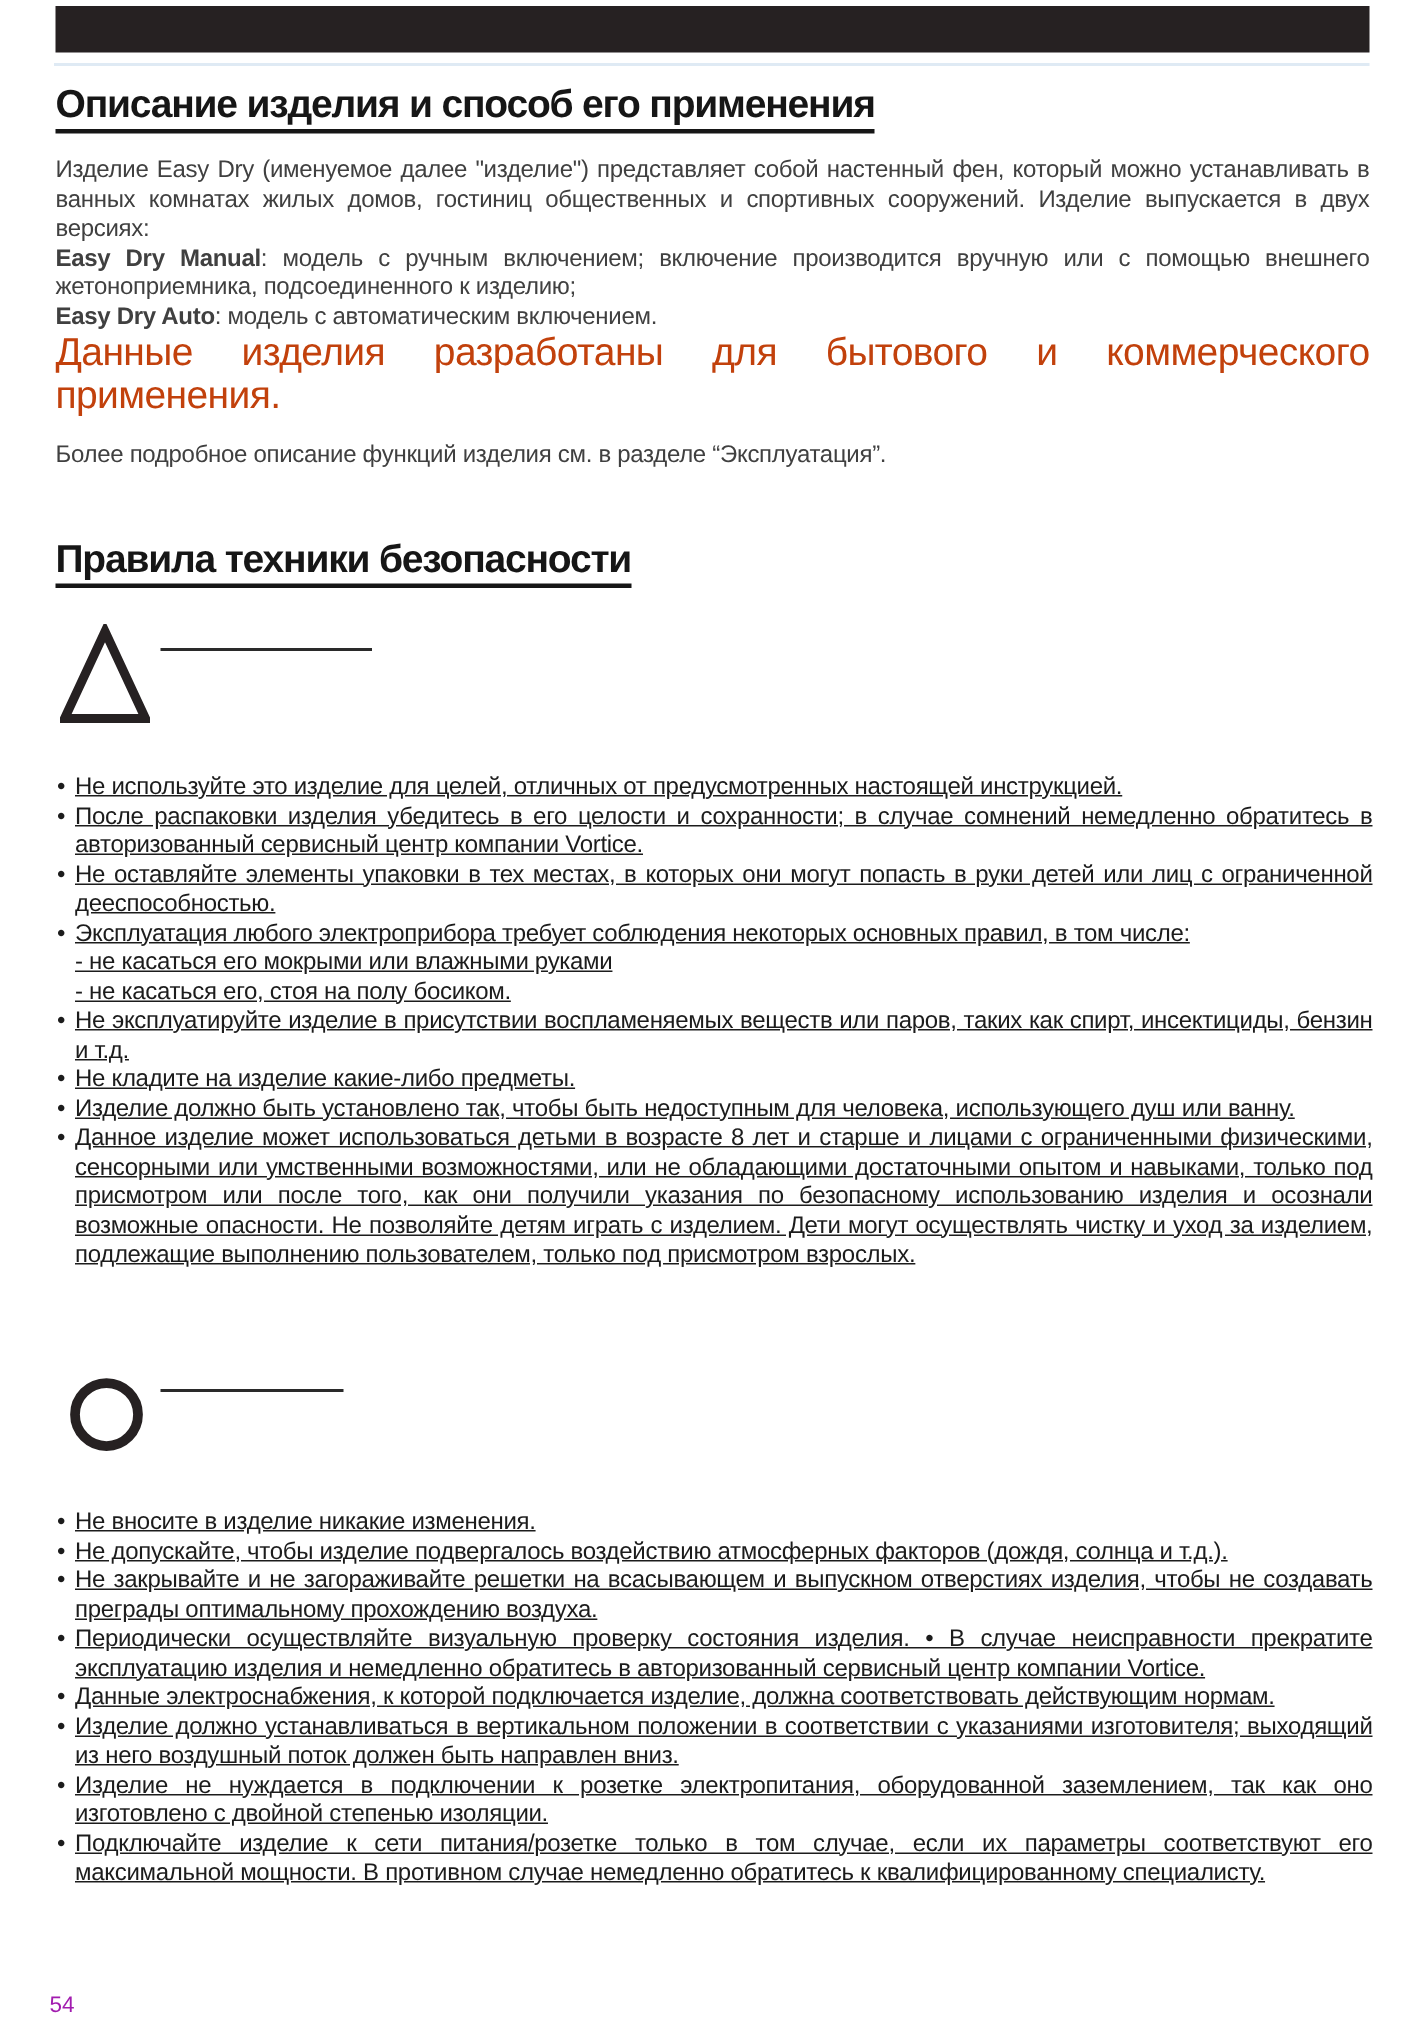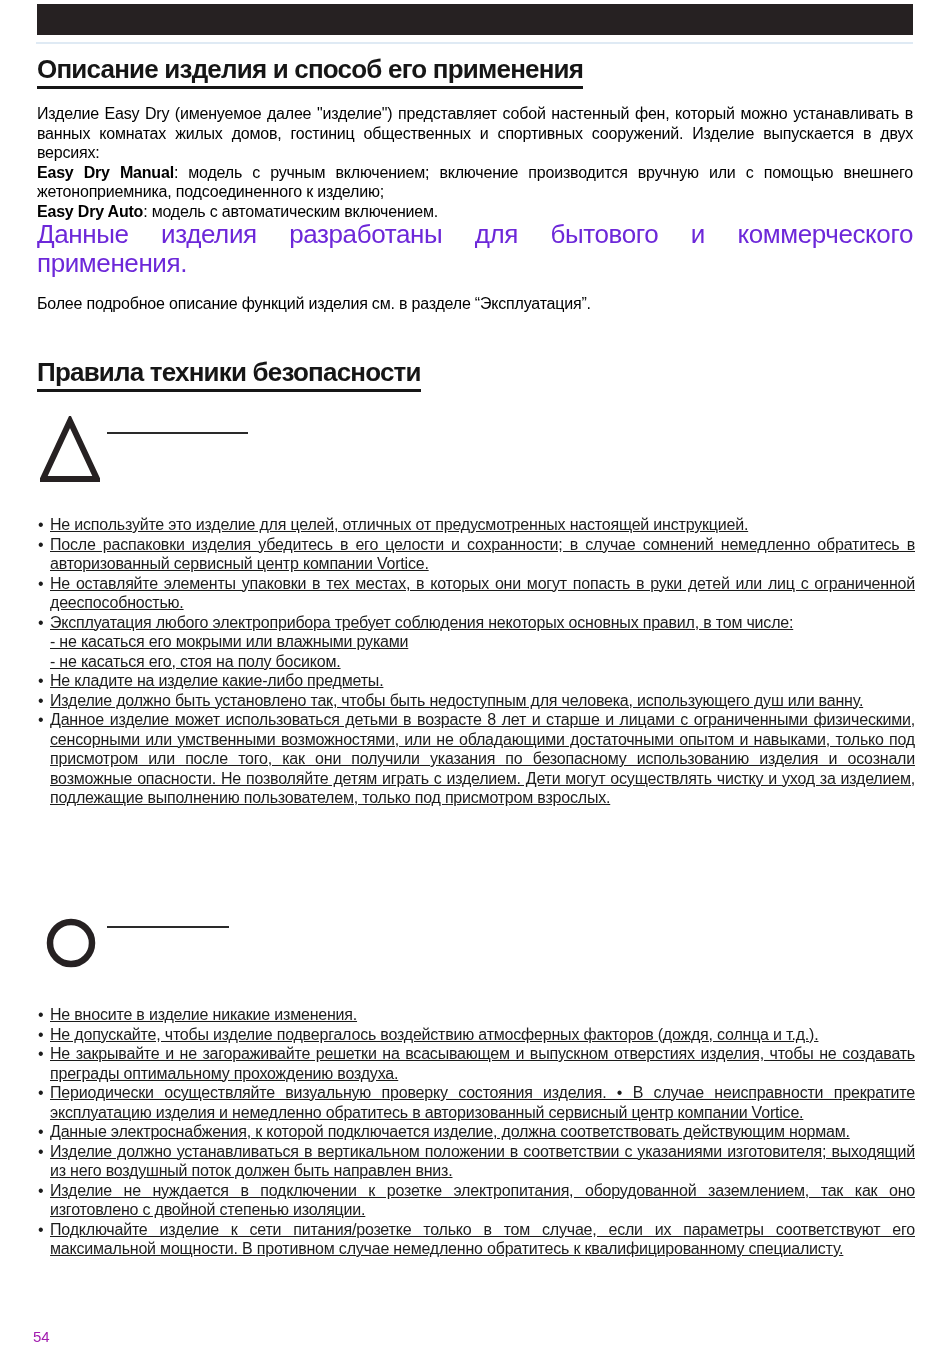--- a/index.html
+++ b/index.html
@@ -32,28 +32,28 @@
     display:inline-block;
     font-size:26px; font-weight:bold; letter-spacing:-0.8px;
     line-height:1.05;
     border-bottom:3px solid #161616;
     padding-bottom:3px;
     color:#161616;
     white-space:nowrap;
   }
   .body-text {
     font-size:16px; line-height:19.5px; letter-spacing:-0.2px;
-    text-align:justify; color:#000000;
+    text-align:justify; color:#404040;
   }
   .intro { position:absolute; left:37px; top:104px; width:876px; }
   .intro p { text-align:justify; }
   .statement {
     position:absolute; left:37px; top:220px; width:876px;
     font-size:26px; line-height:28.5px; letter-spacing:-0.4px;
-    text-align:justify; color:#6d28d9;
+    text-align:justify; color:#c2410c;
   }
   .note { position:absolute; left:37px; top:294px; width:876px; }
   .icon-row-warning { position:absolute; left:40px; top:416px; }
   .icon-row-caution { position:absolute; left:46px; top:918px; }
   .label-line-warning {
     position:absolute; left:107px; top:432px;
     width:141px; height:0; border-top:2px solid #2a2a2a;
   }
   .label-line-caution {
     position:absolute; left:107px; top:926px;
@@ -117,20 +117,21 @@
 
   <ul class="bullets warning">
     <li><span>Не используйте это изделие для целей, отличных от предусмотренных настоящей инструкцией.</span></li>
     <li><span>После распаковки изделия убедитесь в его целости и сохранности; в случае сомнений немедленно обратитесь в авторизованный сервисный центр компании Vortice.</span></li>
     <li><span>Не оставляйте элементы упаковки в тех местах, в которых они могут попасть в руки детей или лиц с ограниченной дееспособностью.</span></li>
     <li>
       <span>Эксплуатация любого электроприбора требует соблюдения некоторых основных правил, в том числе:</span>
       <div class="sub">- не касаться его мокрыми или влажными руками</div>
       <div class="sub">- не касаться его, стоя на полу босиком.</div>
     </li>
+    <li><span>Не эксплуатируйте изделие в присутствии воспламеняемых веществ или паров, таких как спирт, инсектициды, бензин и т.д.</span></li>
     <li><span>Не кладите на изделие какие-либо предметы.</span></li>
     <li><span>Изделие должно быть установлено так, чтобы быть недоступным для человека, использующего душ или ванну.</span></li>
     <li><span>Данное изделие может использоваться детьми в возрасте 8 лет и старше и лицами с ограниченными физическими, сенсорными или умственными возможностями, или не обладающими достаточными опытом и навыками, только под присмотром или после того, как они получили указания по безопасному использованию изделия и осознали возможные опасности. Не позволяйте детям играть с изделием. Дети могут осуществлять чистку и уход за изделием, подлежащие выполнению пользователем, только под присмотром взрослых.</span></li>
   </ul>
 
   <div class="icon-row-caution">
     <svg width="50" height="50" viewBox="0 0 50 50">
       <circle cx="25" cy="25" r="21" fill="none" stroke="#262122" stroke-width="6.5"></circle>
     </svg>
   </div>

